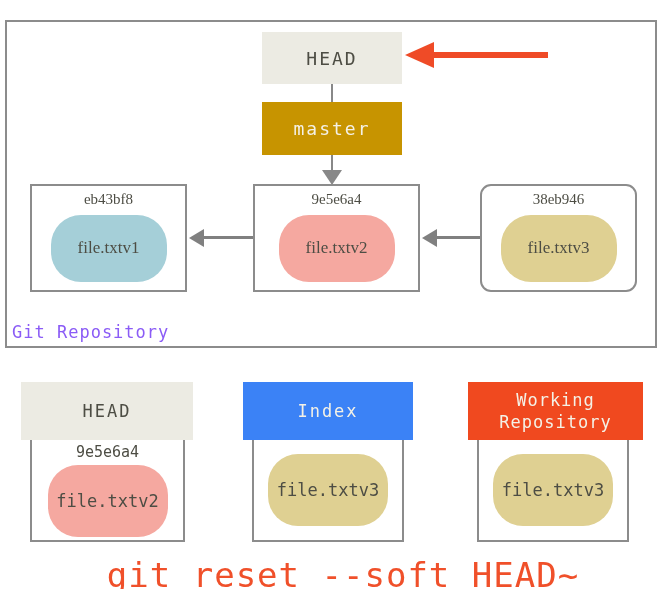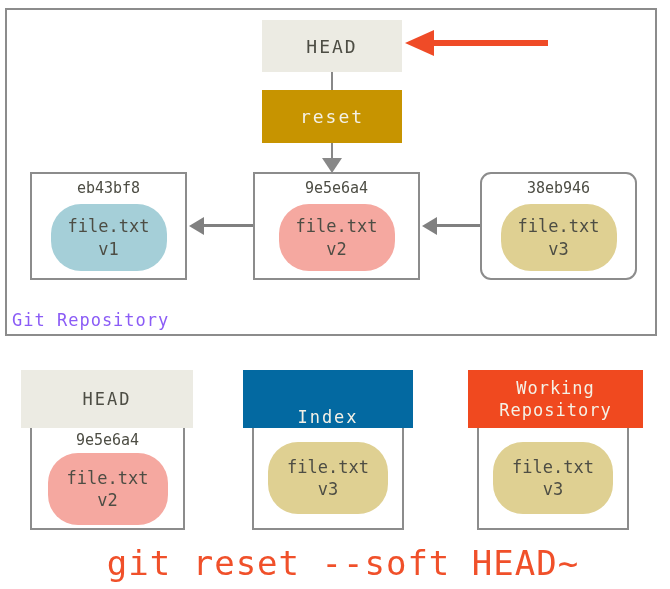--- a/index.html
+++ b/index.html
@@ -7,21 +7,21 @@
     background: #ffffff;
     font-family: "DejaVu Sans Mono", "Liberation Mono", monospace;
   }
   .stage {
     position: relative;
     width: 670px;
     height: 589px;
     background: #ffffff;
     overflow: hidden;
   }
-  .abs { position: absolute; }
+  .abs { position: absolute; margin-top: 12px; }
 
   
   .repo-box {
     left: 5px; top: 8px;
     width: 652px; height: 328px;
     border: 2px solid #8C8C8C;
     background: #ffffff;
   }
   .repo-label {
     left: 12px; top: 310px;
@@ -68,36 +68,37 @@
     border-top: 13px solid transparent;
     border-bottom: 13px solid transparent;
     border-right: 29px solid #EF4B27;
   }
 
   
   .commit-box {
     top: 172px; height: 108px;
     background: #ffffff;
     border: 2px solid #8C8C8C;
+    font-family: Liberation Serif, serif;
   }
   .commit-1 { left: 30px;  width: 157px; }
   .commit-2 { left: 253px; width: 167px; }
   .commit-3 { left: 480px; width: 157px; border-radius: 11px; }
   .commit-id {
     display: block;
     margin-top: 5px;
     text-align: center;
     font-size: 15px;
     color: #4D4D44;
   }
   .blob {
     margin: 7px auto 0;
     width: 116px; height: 67px;
     border-radius: 30px;
-    display: flex; flex-direction: column;
+    display: flex; flex-direction: row;
     align-items: center; justify-content: center;
     font-size: 17px; line-height: 1.3;
     color: #4D4D44;
   }
   .blob-blue   { background: #A5CFD8; }
   .blob-pink   { background: #F5A8A0; }
   .blob-yellow { background: #DFD092; }
 
   
   .arrowhead-left {
@@ -113,21 +114,21 @@
 
   
   .area-header {
     top: 370px; height: 58px;
     display: flex; align-items: center; justify-content: center;
     font-size: 17px;
     text-align: center;
     line-height: 1.3;
   }
   .hdr-head  { left: 21px;  width: 172px; background: #ECEBE3; color: #4D4D44; letter-spacing: 2px; }
-  .hdr-index { left: 243px; width: 170px; background: #0369a1; color: #F4F1E6; letter-spacing: 2px; align-items: flex-end; }
+  .hdr-index { left: 243px; width: 170px; background: #3b82f6; color: #F4F1E6; letter-spacing: 2px; }
   .hdr-wd    { left: 468px; width: 175px; background: #F0491F; color: #F4F1E6; letter-spacing: 1px; }
   .hdr-wd .hdr-label { max-width: 125px; }
 
   .area-box {
     top: 428px; height: 102px;
     background: #ffffff;
     border: 2px solid #8C8C8C;
     border-top: none;
   }
   .box-head  { left: 30px;  width: 155px; }
@@ -158,21 +159,21 @@
   <div class="abs head-box">
     <span>HEAD</span>
   </div>
 
   <div class="abs red-arrow-line"></div>
   <div class="abs red-arrowhead"></div>
 
   <div class="abs vline line-head-branch"></div>
 
   <div class="abs branch-box">
-    <span>reset</span>
+    <span>master</span>
   </div>
 
   <div class="abs vline line-branch-commit"></div>
   <div class="abs arrowhead-down"></div>
 
   <div class="abs commit-box commit-1">
     <span class="commit-id">eb43bf8</span>
     <div class="blob blob-blue">
       <span>file.txt</span>
       <span>v1</span>

